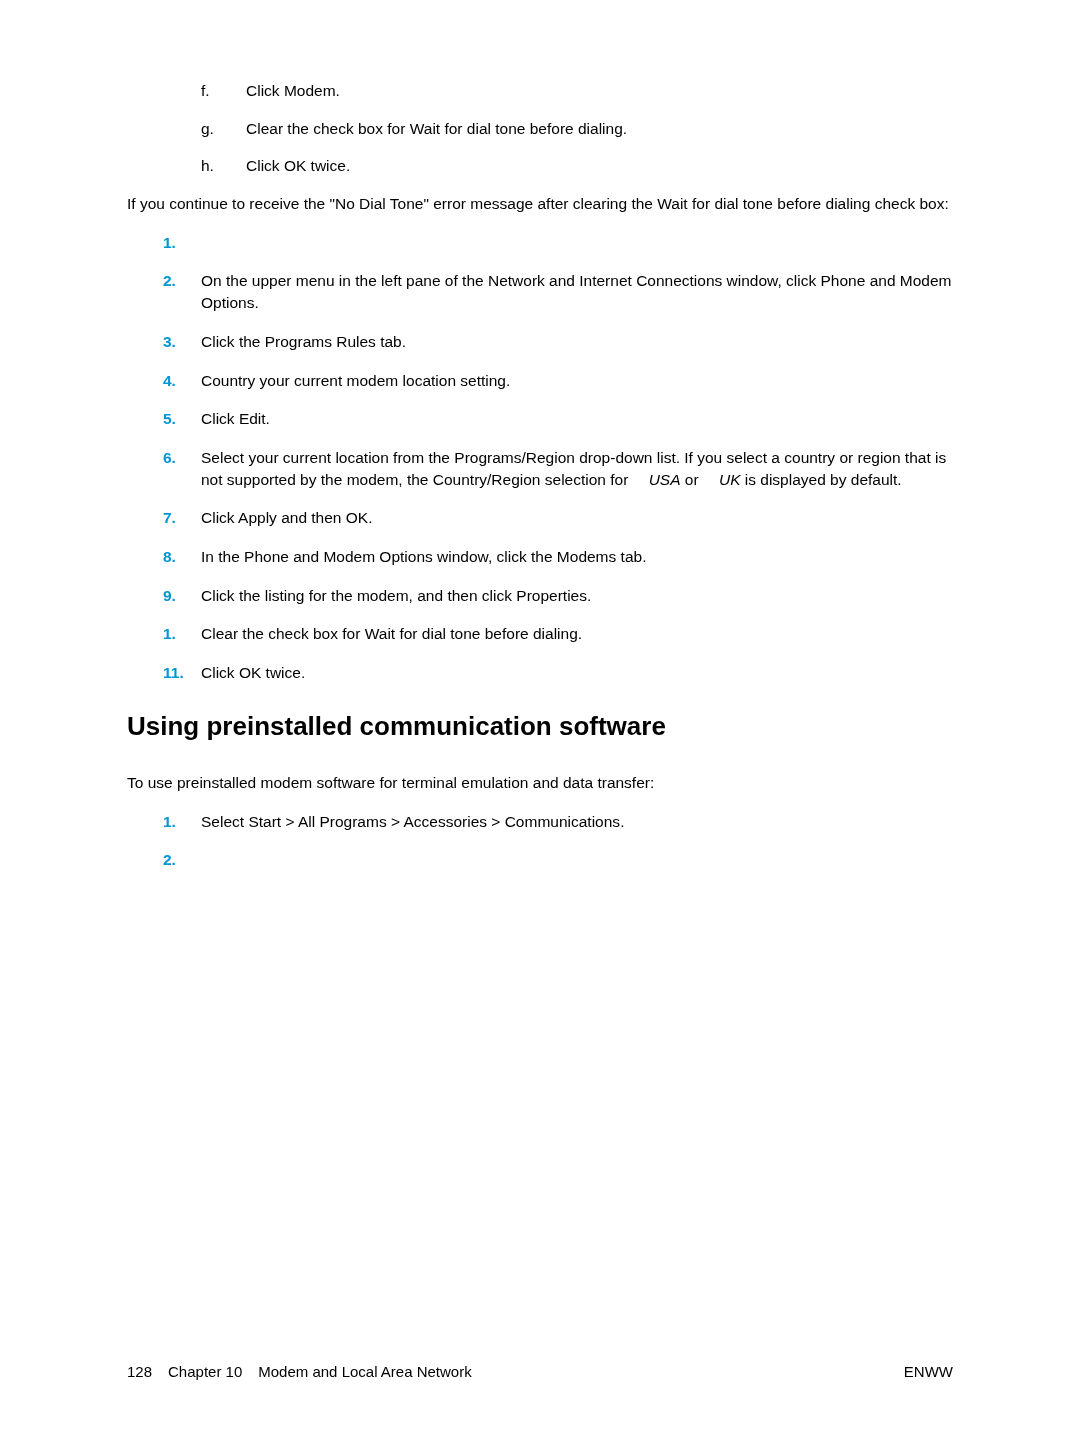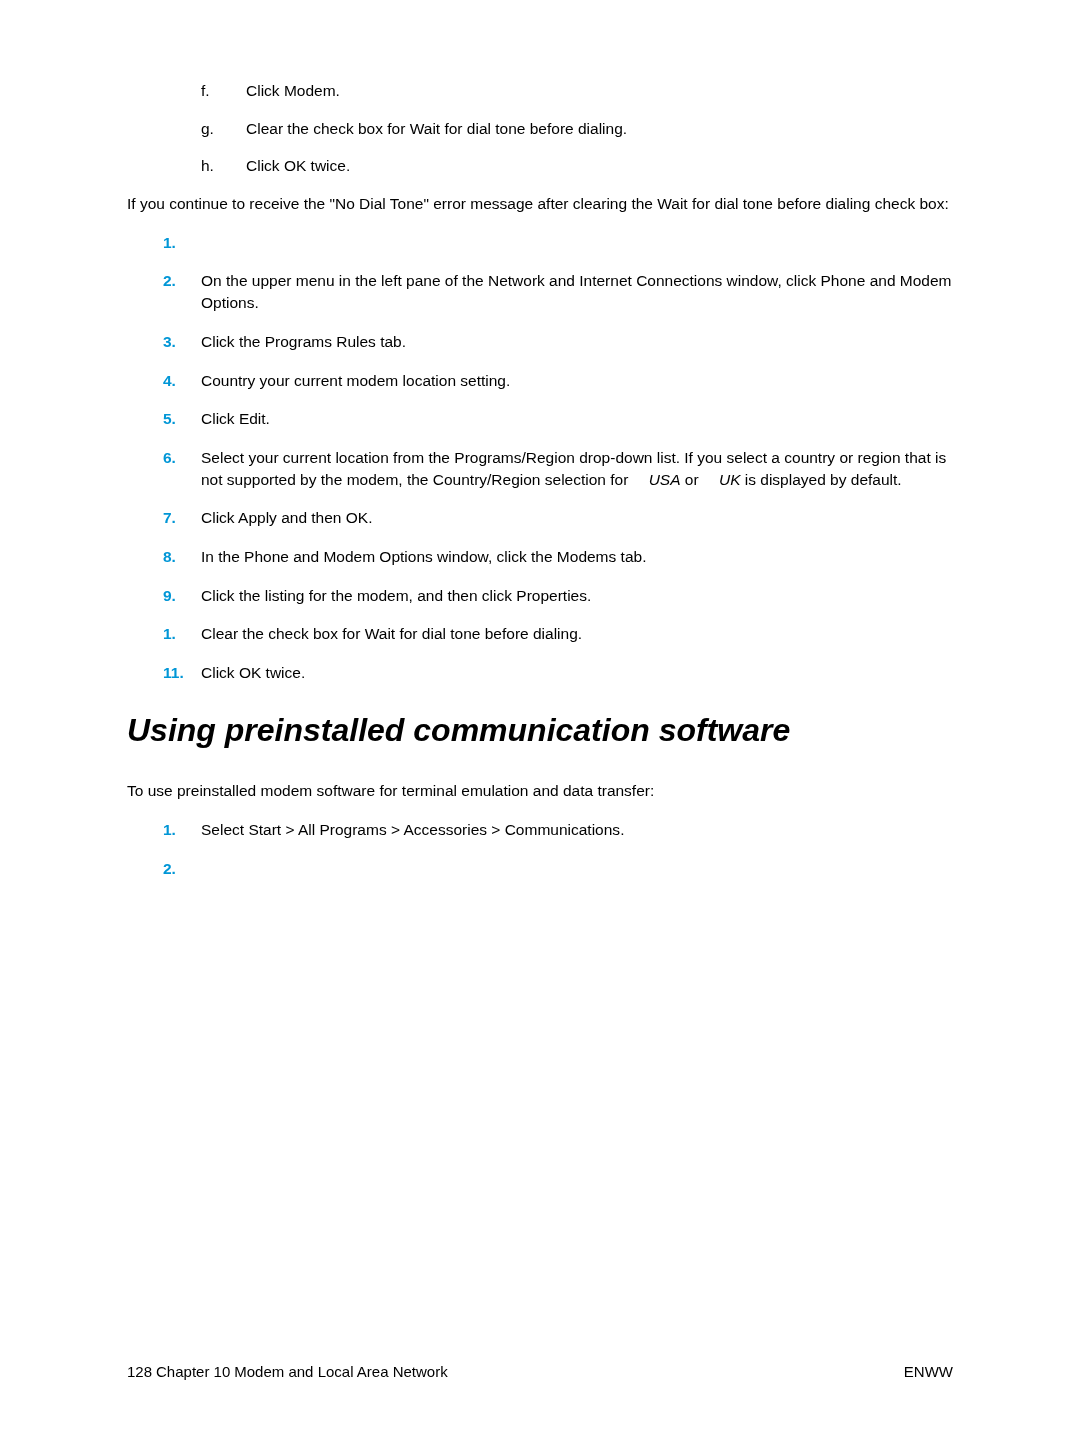--- a/index.html
+++ b/index.html
@@ -38,38 +38,37 @@
     .main-item .marker {
       min-width: 38px;
       color: #0096d6;
       font-weight: bold;
     }
     .para {
       margin-bottom: 17px;
       margin-top: 12px;
     }
     h2 {
-      font-size: 32px;
+      font-size: 26px;
       font-weight: bold;
       margin-top: 24px;
       margin-bottom: 14px;
-      font-style: italic;
     }
     .footer {
       position: absolute;
       bottom: 55px;
       left: 127px;
       right: 127px;
       display: flex;
       justify-content: space-between;
       font-size: 15px;
     }
     .footer-left {
       display: flex;
-      gap: 4px;
+      gap: 16px;
     }
     b {
       font-weight: normal;
     }
     i {
       font-style: italic;
       margin-left: 16px;
     }
   </style>
 </head>

